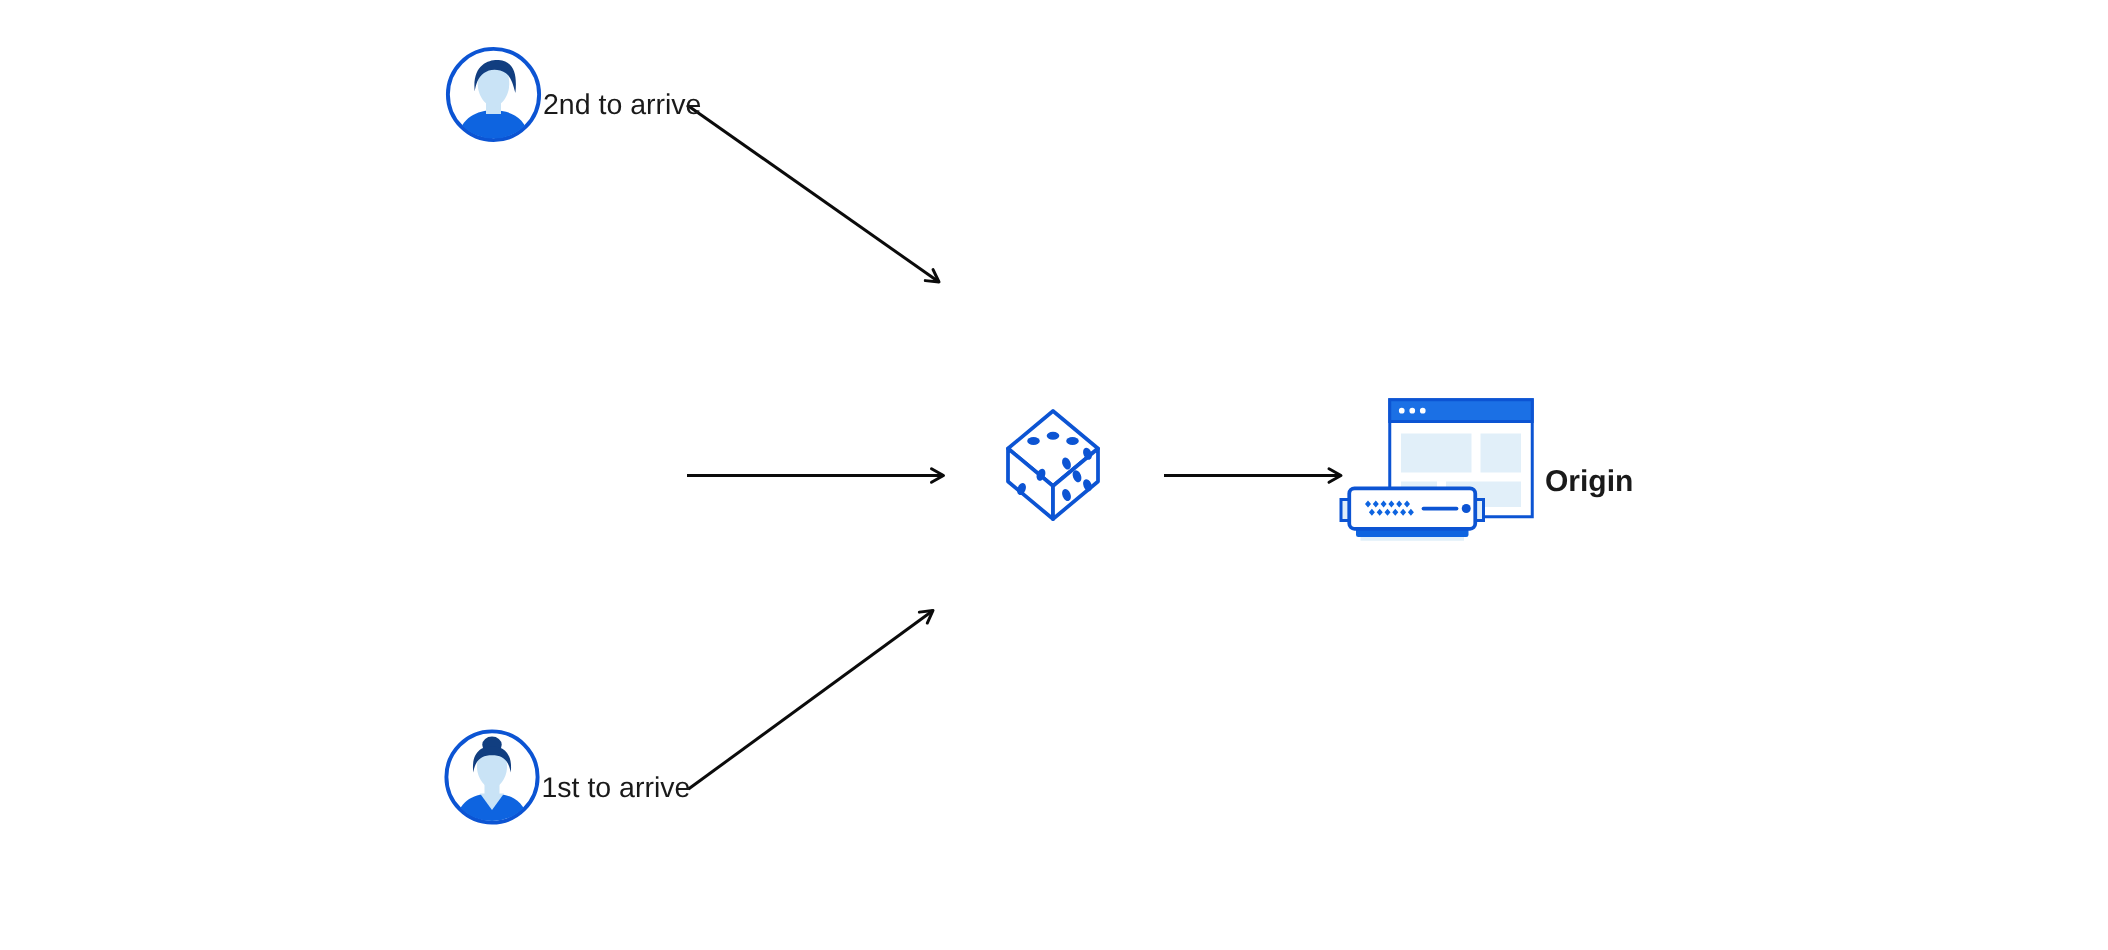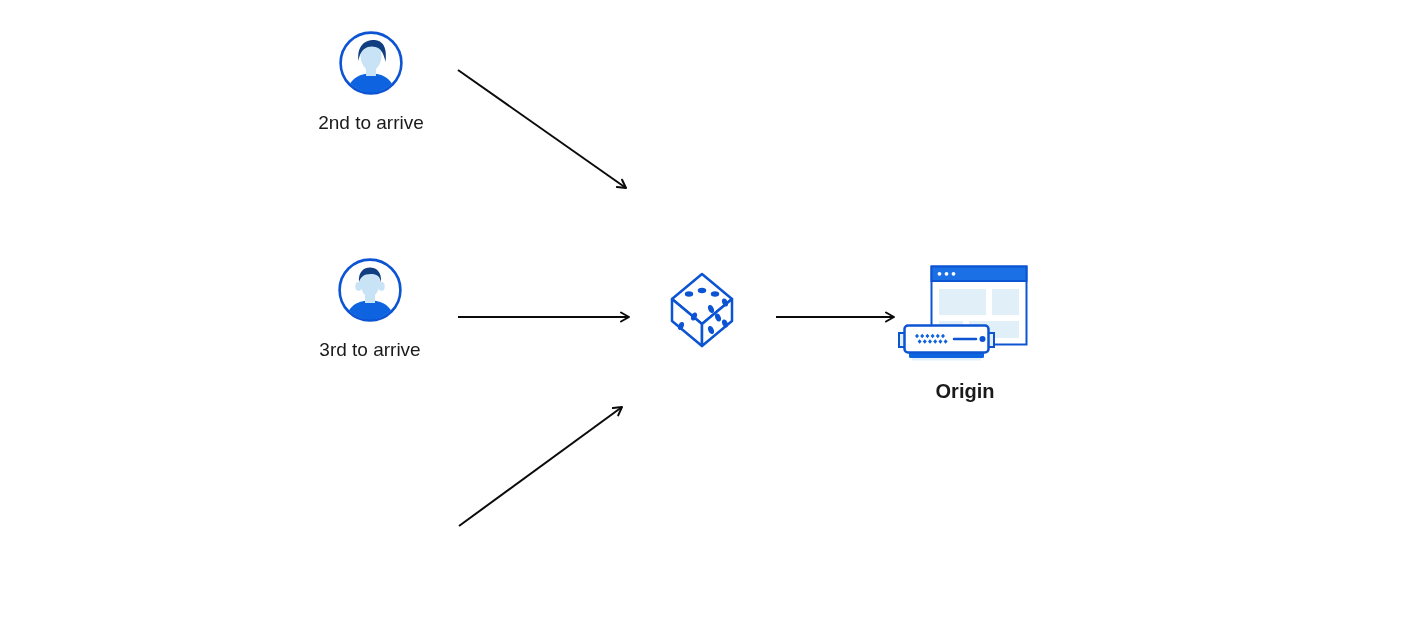--- a/index.html
+++ b/index.html
@@ -3,21 +3,21 @@
 <meta charset="utf-8">
 <title>Diagram</title>
 <style>
   html,body{margin:0;padding:0;background:var(--background,#fff);}
   .canvas{
     position:relative;width:1405px;height:633px;overflow:hidden;
     background:var(--background,#fff);
     font-family:"Liberation Sans","DejaVu Sans",sans-serif;
     color:var(--text,#1a1a1a);
   }
-  .node{position:absolute;display:flex;flex-direction:column;align-items:center;width:150px;}
+  .node{position:absolute;display:flex;flex-direction:row;align-items:center;width:150px;}
   .node .label{font-size:19px;line-height:1.2;white-space:nowrap;margin-top:16px;}
   .origin-node .label{font-size:20px;margin-top:6px;font-weight:bold;}
   svg{display:block;overflow:visible;}
   .arrows{position:absolute;left:0;top:0;pointer-events:none;}
   
   .st-b{stroke:var(--outline-blue,#0C54D3);}
   .f-none{fill:none;}
   .f-w{fill:#ffffff;}
   .f-face{fill:var(--face-blue,#C9E3F6);}
   .f-navy{fill:var(--navy,#113E80);}
@@ -56,41 +56,40 @@
         <path class="f-face" d="M22.5,26 C22.5,16.5 27,13.5 33,13.5 C39,13.5 43.5,16.5 43.5,26
                  C43.5,33.5 38.5,41 33,41 C27.5,41 22.5,33.5 22.5,26 Z"></path>
         <path class="f-navy" d="M20.5,31 C18.5,13 30,9.5 36.5,10 C47,11 48.8,20 47.6,32
                  C45.5,23.5 43.5,18.7 37.5,17 C30.5,15 24.5,18.7 22.3,24.2
                  C21.4,26.4 20.8,28.4 20.5,31 Z"></path>
       </g>
     </svg>
     <div class="label">2nd to arrive</div>
   </div>
 
-  <div class="node" style="left:295px;top:257px;">
+
+  <div class="node" style="left:295px;top:485px;">
     <svg width="66" height="66" viewBox="0 0 66 66">
-      <clipPath id="clipB">
+      <clipPath id="clipC">
           <circle cx="33" cy="33" r="29.4"></circle>
         </clipPath>
       <circle cx="33" cy="33" r="30.4" class="f-w st-b" stroke-width="2.6"></circle>
-      <g clip-path="url(#clipB)">
-        <path class="f-blue" d="M8,66 C10,48.5 21,43.5 33,43.5 C45,43.5 56,48.5 58,66 Z"></path>
-        <ellipse class="f-face" cx="21.5" cy="29.5" rx="3.2" ry="4.4"></ellipse>
-        <ellipse class="f-face" cx="44.5" cy="29.5" rx="3.2" ry="4.4"></ellipse>
+      <g clip-path="url(#clipC)">
+        <path class="f-blue" d="M8,66 C10,48.5 21,44 33,44 C45,44 56,48.5 58,66 Z"></path>
+        <path class="f-face" d="M25,44 L33,55 L41,44 Z"></path>
         <rect class="f-face" x="28" y="34" width="10" height="12"></rect>
-        <path class="f-face" d="M23,24.5 C23,16 27.5,13 33,13 C38.5,13 43,16 43,24.5
-                 C43,33 38,40.5 33,40.5 C28,40.5 23,33 23,24.5 Z"></path>
-        <path class="f-navy" d="M22,25.5 C21,14.5 27,10.5 33,10.5 C39,10.5 45,14.5 44,25.5
-                 C43,20.5 41.5,18.5 38,17.5 C34,16.5 28,17 25.5,19.5
-                 C23.5,21.3 22.6,23 22,25.5 Z"></path>
+        <path class="f-face" d="M23,26 C23,17 27.5,14 33,14 C38.5,14 43,17 43,26
+                 C43,33.5 38,40.5 33,40.5 C28,40.5 23,33.5 23,26 Z"></path>
+        <ellipse class="f-navy" cx="33" cy="11.5" rx="6.5" ry="5.5"></ellipse>
+        <path class="f-navy" d="M20.5,30 C19,16.5 26,12.5 33,12.5 C40,12.5 47,16.5 45.5,30
+                 C44,21.5 40,18.5 33,18.5 C26,18.5 22,21.5 20.5,30 Z"></path>
       </g>
     </svg>
-    <div class="label">3rd to arrive</div>
+    <div class="label">1st to arrive</div>
   </div>
-
 
   <div class="node" style="left:669px;top:271px;width:66px;">
     <svg width="66" height="78" viewBox="0 0 66 78">
       <g class="st-b f-w" stroke-width="2.5" stroke-linejoin="round">
         <path d="M33,3 L63,28 L63,50 L33,75 L3,50 L3,28 Z" fill="#fff" stroke="none"></path>
         <path d="M33,3 L63,28 L33,53 L3,28 Z"></path>
         <path d="M3,28 L33,53 L33,75 L3,50 Z"></path>
         <path d="M63,28 L33,53 L33,75 L63,50 Z"></path>
       </g>
       <g class="f-outline">

